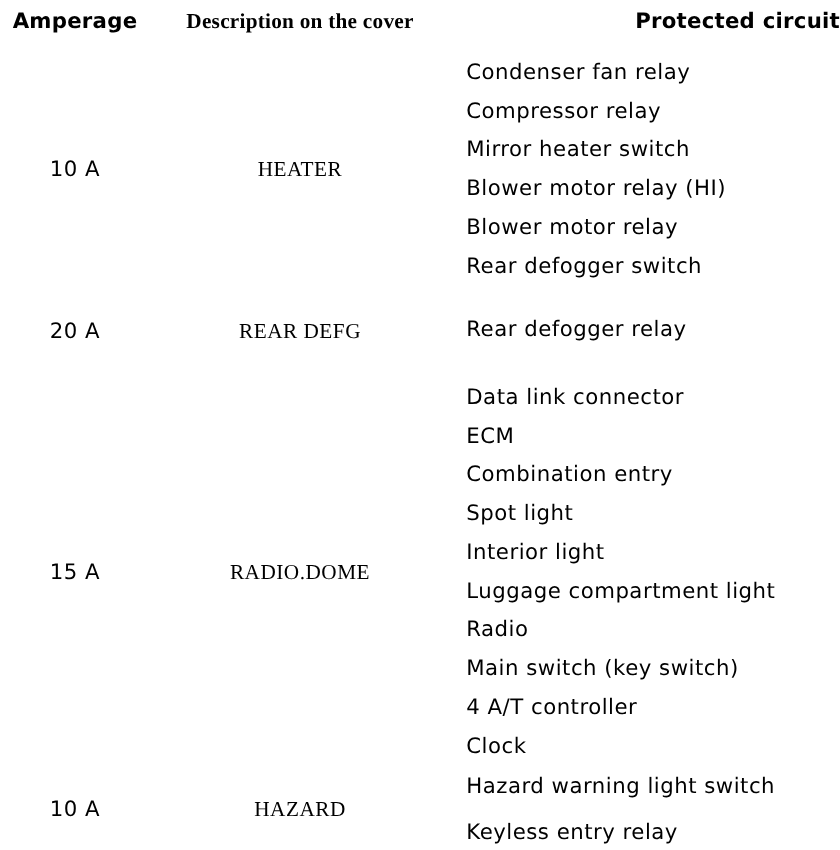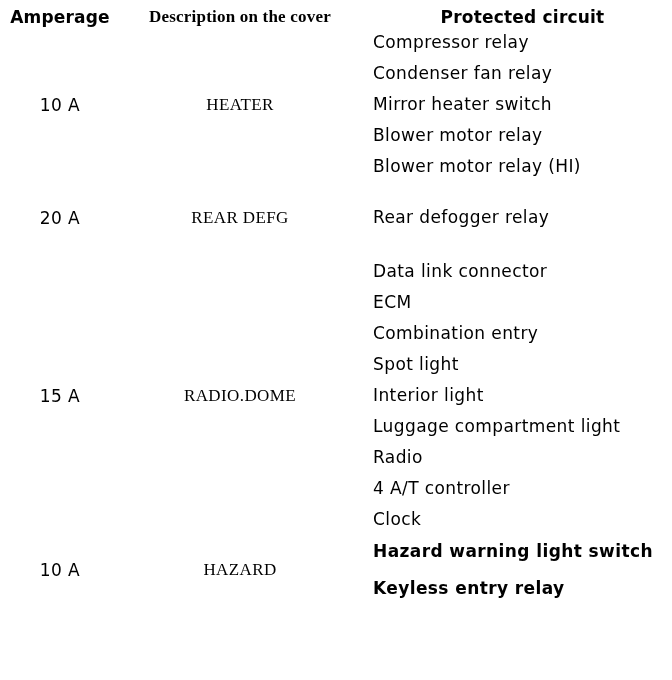--- a/index.html
+++ b/index.html
@@ -18,82 +18,83 @@
     padding-top: 7px;
     box-sizing: border-box;
     width: 672px;
   }
   .header-row {
     display: flex;
     font-weight: bold;
     font-size: 17px;
     line-height: 20px;
     letter-spacing: 0.2px;
-    margin-bottom: 0;
+    margin-bottom: 16px;
   }
   .col-amp {
     width: 120px;
     flex: 0 0 120px;
     text-align: center;
   }
   .col-desc {
     width: 240px;
     flex: 0 0 240px;
     text-align: center;
     font-family: Liberation Serif, serif;
   }
   .col-circ {
     flex: 1 1 auto;
     padding-left: 13px;
   }
   .header-row .col-circ {
-    text-align: center;
+    text-align: right;
   }
   .group {
     display: flex;
     align-items: center;
     font-size: 17px;
     letter-spacing: 0.4px;
   }
   .group .col-circ {
     text-align: left;
   }
   .circ-line {
     line-height: 31px;
     white-space: nowrap;
   }
   .group-2 { margin-top: 20px; }
   .group-3 { margin-top: 23px; }
   .group-4 { margin-top: -2px; }
-  .group-4 .circ-line { line-height: 37px; font-weight: bold; }
+  .group-4 .circ-line { line-height: 37px; }
   .amp-value, .desc-value {
     white-space: nowrap;
     text-align: center;
   }
 </style>
 </head>
 <body>
 
 <div class="page">
 
   <div class="header-row">
     <div class="col-amp">Amperage</div>
     <div class="col-desc">Description on the cover</div>
     <div class="col-circ">Protected circuit</div>
   </div>
 
   <div class="group group-1">
     <div class="col-amp amp-value">10 A</div>
     <div class="col-desc desc-value">HEATER</div>
     <div class="col-circ">
+      <div class="circ-line">Condenser fan relay</div>
       <div class="circ-line">Compressor relay</div>
-      <div class="circ-line">Condenser fan relay</div>
       <div class="circ-line">Mirror heater switch</div>
+      <div class="circ-line">Blower motor relay (HI)</div>
       <div class="circ-line">Blower motor relay</div>
-      <div class="circ-line">Blower motor relay (HI)</div>
+      <div class="circ-line">Rear defogger switch</div>
     </div>
   </div>
 
   <div class="group group-2">
     <div class="col-amp amp-value">20 A</div>
     <div class="col-desc desc-value">REAR DEFG</div>
     <div class="col-circ">
       <div class="circ-line">Rear defogger relay</div>
     </div>
   </div>
@@ -102,20 +103,21 @@
     <div class="col-amp amp-value">15 A</div>
     <div class="col-desc desc-value">RADIO.DOME</div>
     <div class="col-circ">
       <div class="circ-line">Data link connector</div>
       <div class="circ-line">ECM</div>
       <div class="circ-line">Combination entry</div>
       <div class="circ-line">Spot light</div>
       <div class="circ-line">Interior light</div>
       <div class="circ-line">Luggage compartment light</div>
       <div class="circ-line">Radio</div>
+      <div class="circ-line">Main switch (key switch)</div>
       <div class="circ-line">4 A/T controller</div>
       <div class="circ-line">Clock</div>
     </div>
   </div>
 
   <div class="group group-4">
     <div class="col-amp amp-value">10 A</div>
     <div class="col-desc desc-value">HAZARD</div>
     <div class="col-circ">
       <div class="circ-line">Hazard warning light switch</div>

